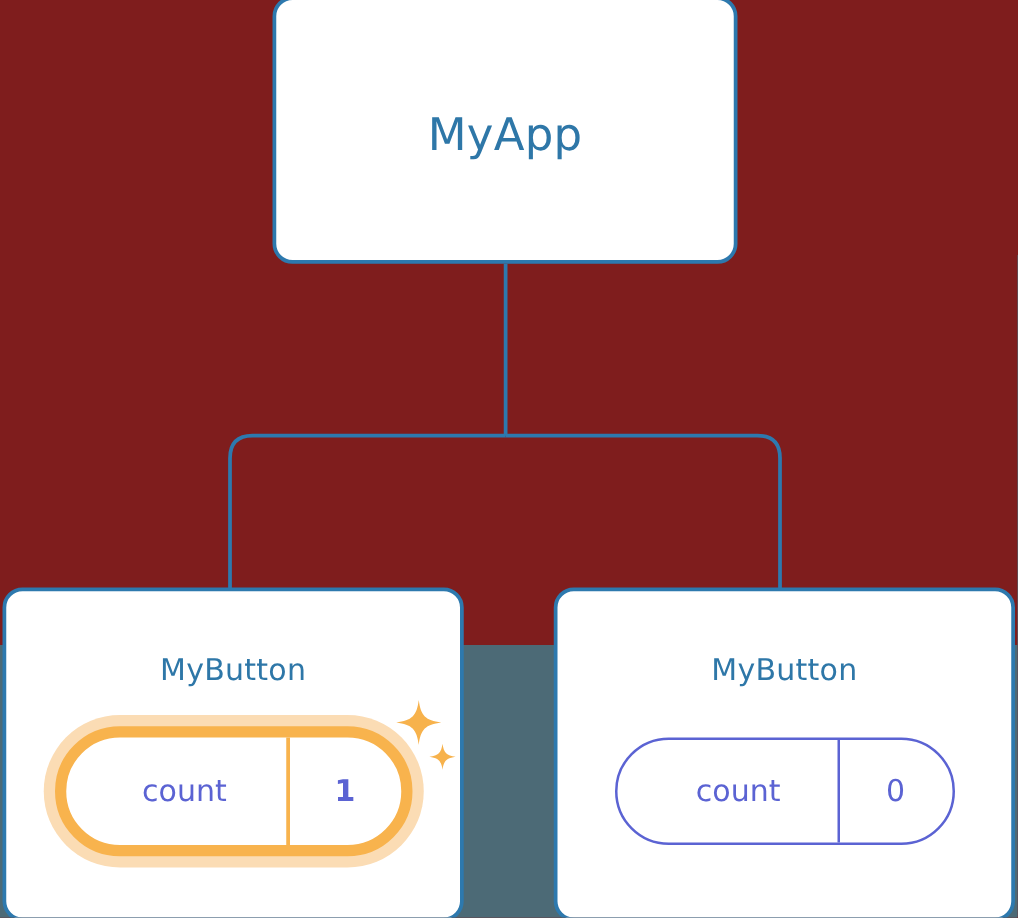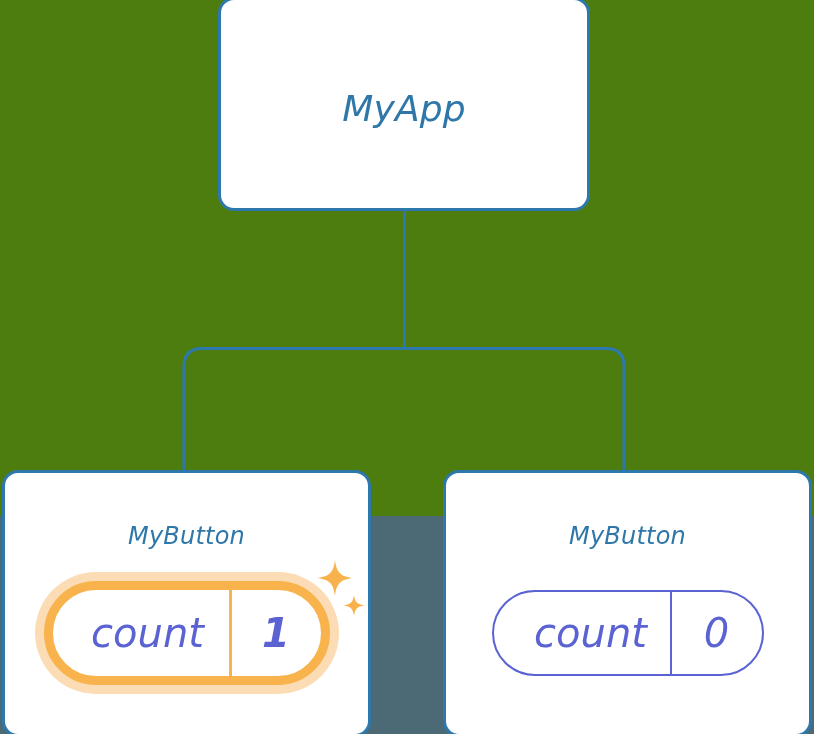--- a/index.html
+++ b/index.html
@@ -15,22 +15,21 @@
     font-family: "DejaVu Sans", "Liberation Sans", sans-serif;
     position: relative;
   }
 
   #stage {
     position: absolute;
     left: 0;
     top: 0;
     width: 814px;
     height: 516px;
-    background: #4d7c0f;
-    font-style: italic;
+    background: #7f1d1d;
   }
 
   
   #connectors {
     position: absolute;
     left: 0;
     top: 0;
     width: 814px;
     height: 734px;
     pointer-events: none;
@@ -105,21 +104,21 @@
     background: #ffffff;
     box-sizing: border-box;
   }
 
   .pill-key,
   .pill-val {
     display: flex;
     align-items: center;
     justify-content: center;
     color: #5b63d3;
-    font-size: 40px;
+    font-size: 24px;
     font-weight: 400;
     line-height: 1;
     box-sizing: border-box;
   }
   .pill-key { width: 176px; padding-left: 18px; }
   .pill-val { width: 92px; border-left: 2px solid #5b63d3; }
 
   
   .pill.is-highlighted {
     border: 9px solid #f8b34d;

